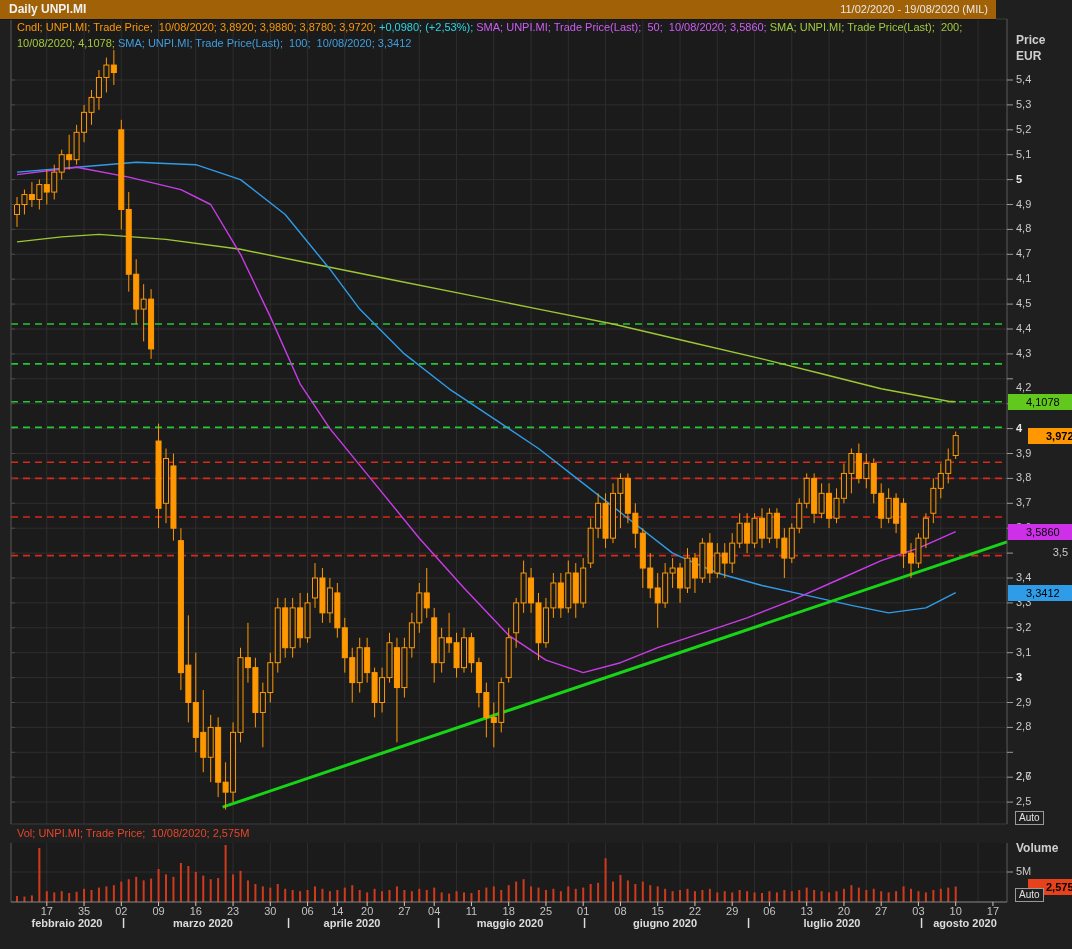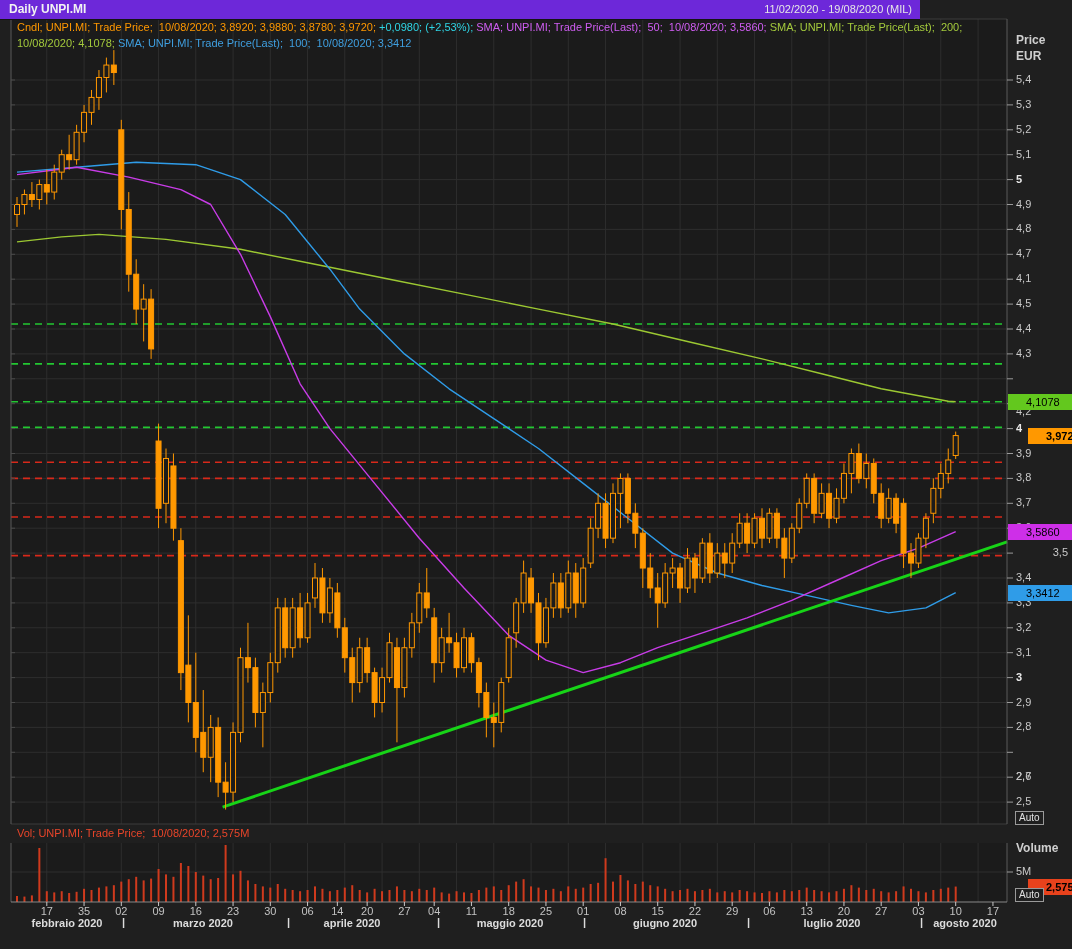--- a/index.html
+++ b/index.html
@@ -1,18 +1,18 @@
 <!DOCTYPE html>
 <html><head>
 <meta charset="utf-8">
 <style>
   html,body{margin:0;padding:0;background:#1f1f1f;}
   body{width:1072px;height:949px;position:relative;overflow:hidden;
        font-family:"Liberation Sans","DejaVu Sans",sans-serif;-webkit-font-smoothing:antialiased;}
-  #titlebar{position:absolute;left:0;top:0;width:920px;height:19px;background:#6d28d9;
+  #titlebar{position:absolute;left:0;top:0;width:996px;height:19px;background:#a16207;
             border-bottom:1px solid #141414;z-index:5;}
   #window-title{position:absolute;left:9px;top:2px;font-size:12px;font-weight:bold;color:#f2f2f2;}
   #date-range{position:absolute;right:8px;top:3px;font-size:11px;color:#e6e6e6;}
   #chart-svg{position:absolute;left:0;top:0;z-index:1;}
   .legend-row{position:absolute;left:17px;font-size:11px;white-space:pre;z-index:4;letter-spacing:0px;}
   .txt-layer{position:absolute;left:0;top:0;width:1072px;height:949px;z-index:3;pointer-events:none;}
   .ptick{position:absolute;left:1016px;width:52px;font-size:11px;color:#c9c9c9;}
   .ptick.b{font-weight:bold;color:#e8e8e8;}
   .badge{position:absolute;left:1008px;width:61px;height:16px;line-height:16px;
          font-size:11px;color:#000;padding-left:18px;z-index:6;}
@@ -623,21 +623,21 @@
     <div class="ptick" style="top: 122.8px;">5,2</div>
     <div class="ptick" style="top: 147.7px;">5,1</div>
     <div class="ptick b" style="top: 172.6px;">5</div>
     <div class="ptick" style="top: 197.5px;">4,9</div>
     <div class="ptick" style="top: 222.4px;">4,8</div>
     <div class="ptick" style="top: 247.3px;">4,7</div>
     <div class="ptick" style="top: 272.2px;">4,1</div>
     <div class="ptick" style="top: 297.1px;">4,5</div>
     <div class="ptick" style="top: 322px;">4,4</div>
     <div class="ptick" style="top: 346.9px;">4,3</div>
-    <div class="ptick" style="top: 381px; margin-top: 24px;">4,2</div>
+    <div class="ptick" style="top: 381px;">4,2</div>
     <div class="ptick" style="top: 396.7px;">4,1</div>
     <div class="ptick b" style="top: 421.6px;">4</div>
     <div class="ptick" style="top: 446.5px;">3,9</div>
     <div class="ptick" style="top: 471.4px;">3,8</div>
     <div class="ptick" style="top: 496.3px;">3,7</div>
     <div class="ptick" style="top: 521.2px;">3,6</div>
     <div class="ptick" style="top: 546.1px; text-align: right;">3,5</div>
     <div class="ptick" style="top: 571px;">3,4</div>
     <div class="ptick" style="top: 595.9px;">3,3</div>
     <div class="ptick" style="top: 620.8px;">3,2</div>

